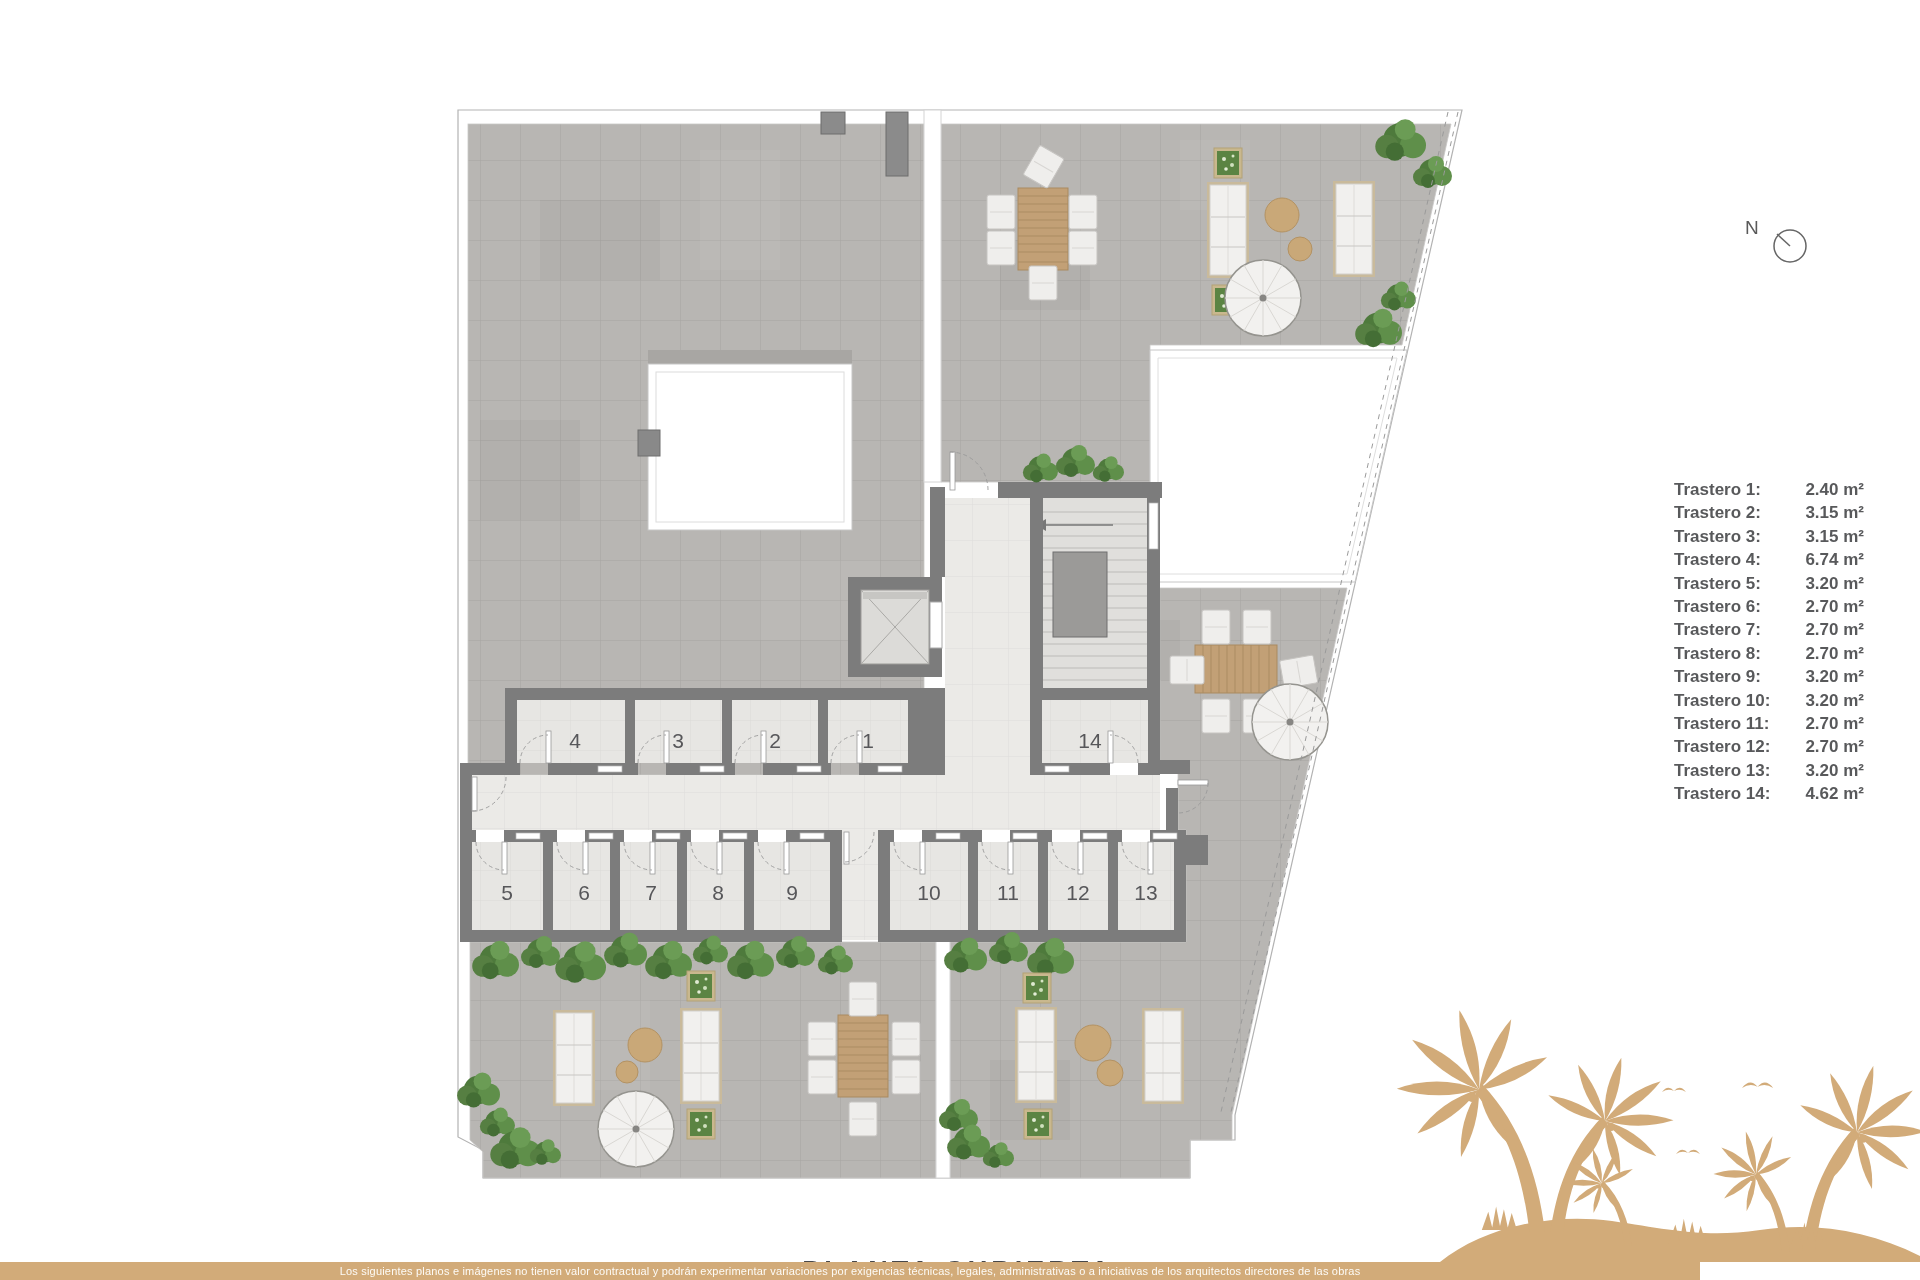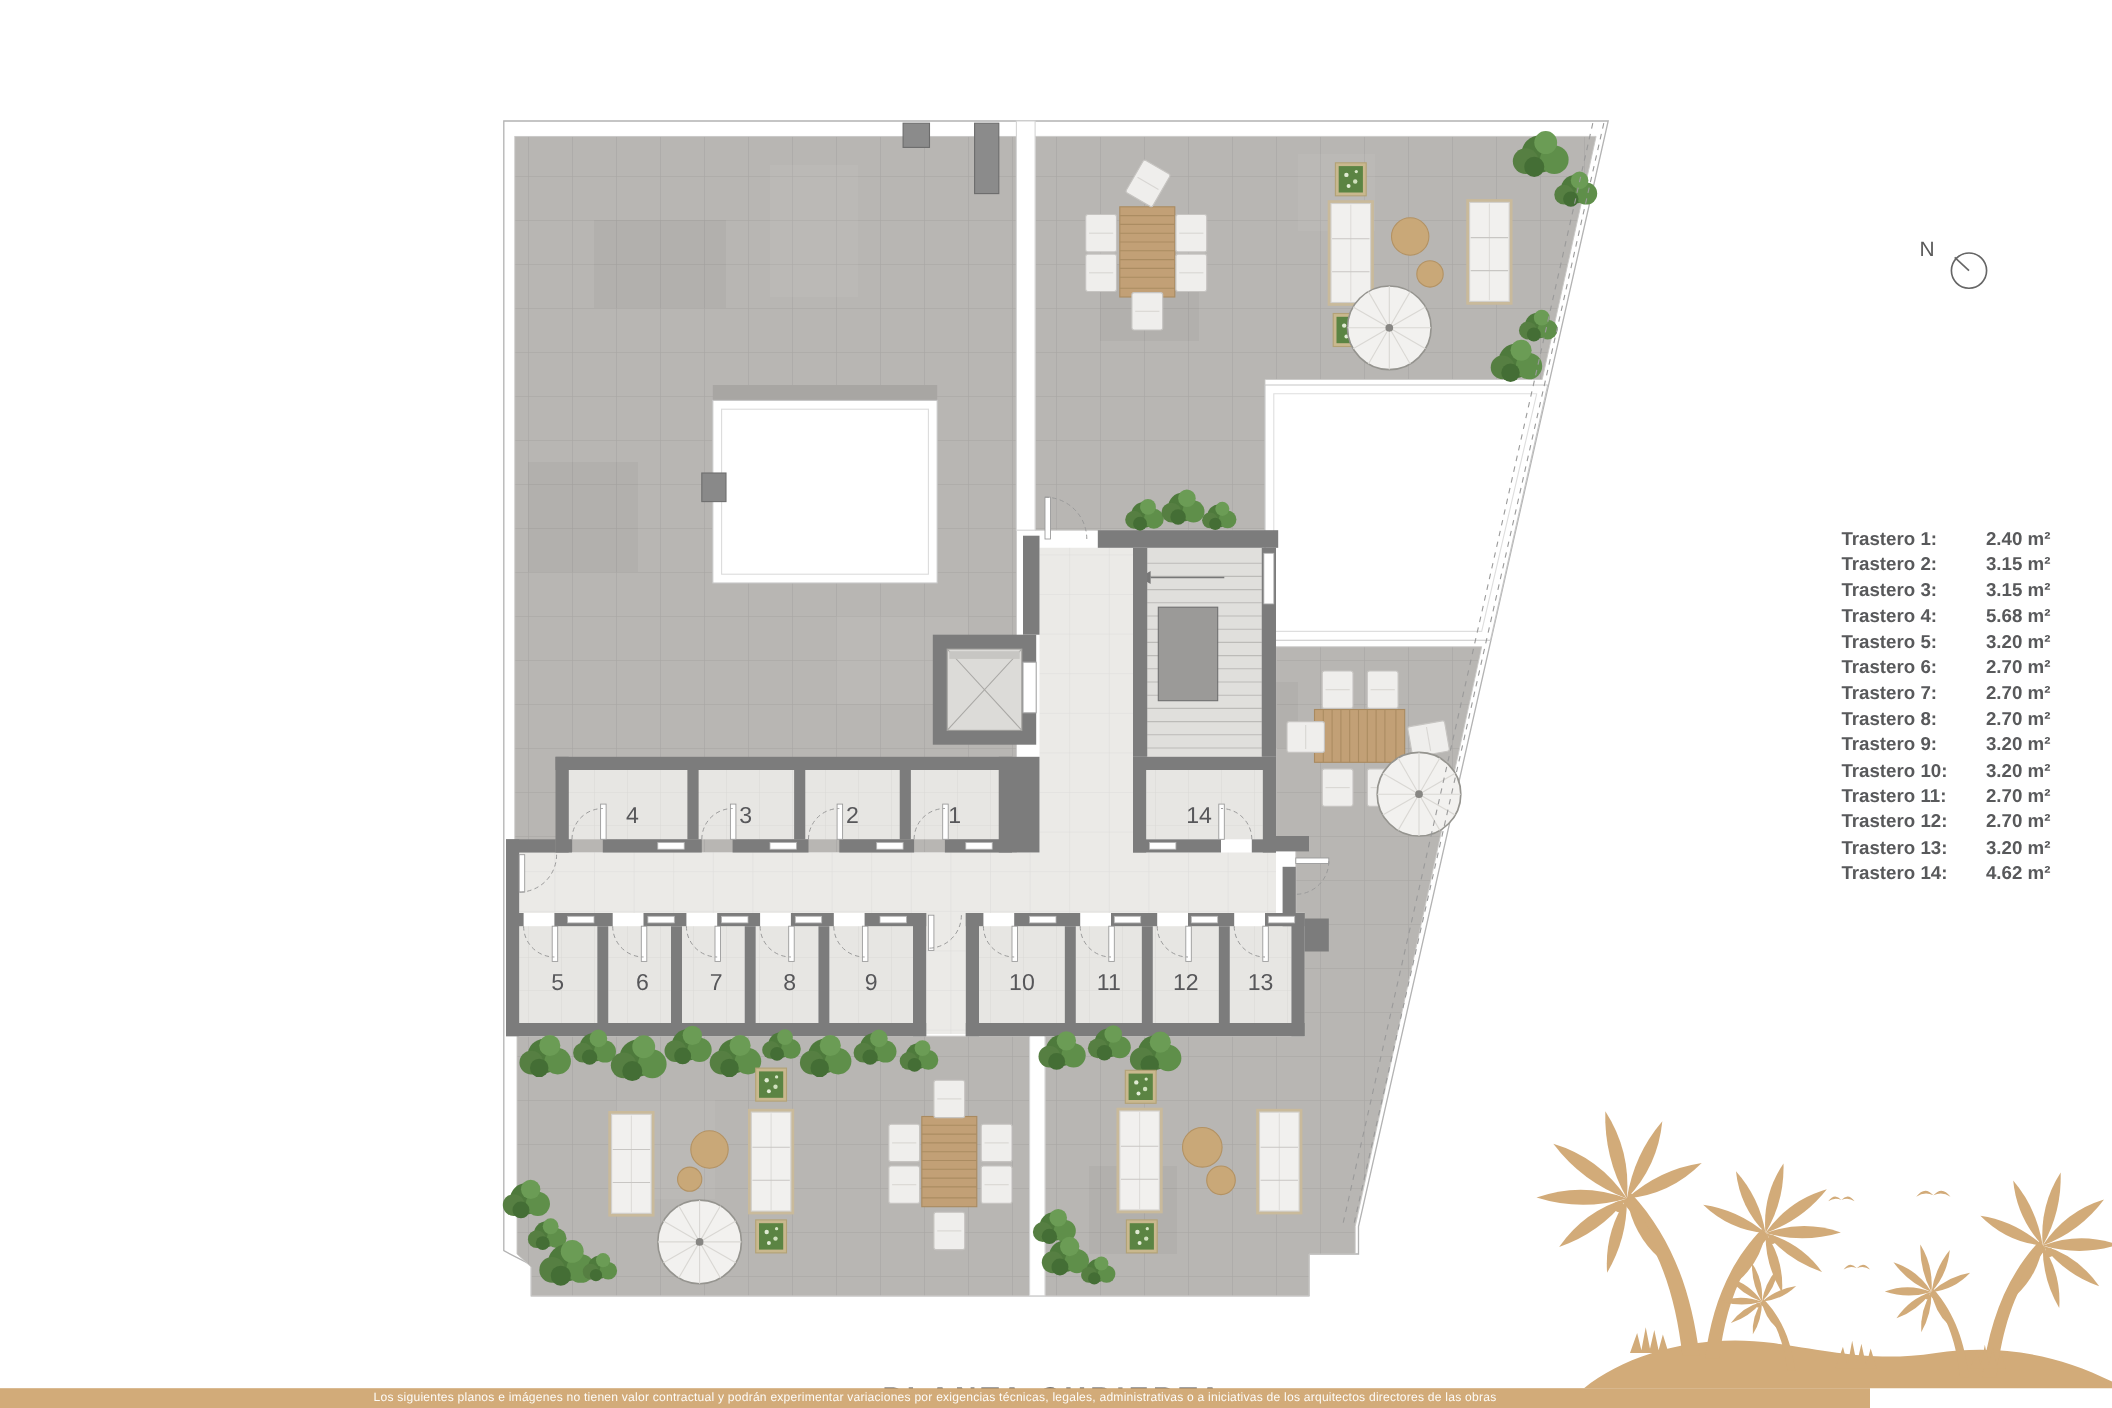--- a/index.html
+++ b/index.html
@@ -424,21 +424,21 @@
   <div class="legend-row">
         <span>Trastero 2:</span>
         <span class="val">3.15 m²</span>
       </div>
   <div class="legend-row">
         <span>Trastero 3:</span>
         <span class="val">3.15 m²</span>
       </div>
   <div class="legend-row">
         <span>Trastero 4:</span>
-        <span class="val">5.68 m²</span>
+        <span class="val">6.74 m²</span>
       </div>
   <div class="legend-row">
         <span>Trastero 5:</span>
         <span class="val">3.20 m²</span>
       </div>
   <div class="legend-row">
         <span>Trastero 6:</span>
         <span class="val">2.70 m²</span>
       </div>
   <div class="legend-row">

